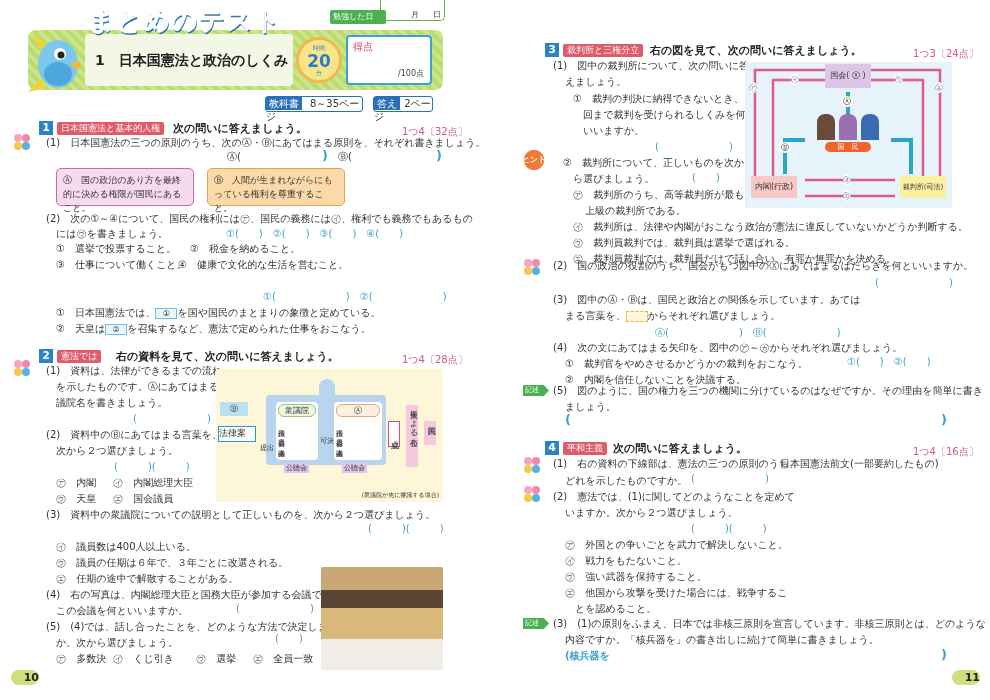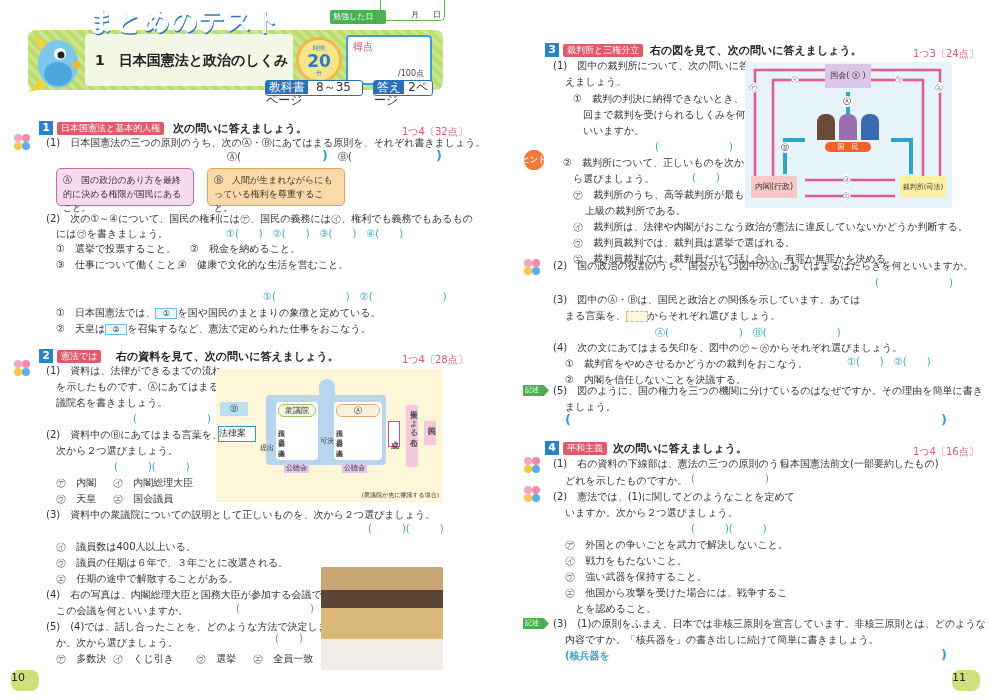--- a/index.html
+++ b/index.html
@@ -19,35 +19,35 @@
 .timer{left:296px;top:37px;width:46px;height:46px;border-radius:50%;background:#f8e58a;border:3px solid #f0b84a;text-align:center}
 .timer .lbl{font-size:6px;color:#2a7fc4;display:block;margin-top:4px}
 .timer .num{font-size:17px;font-weight:bold;color:#2a7fc4;display:block;line-height:16px}
 .timer .unit{font-size:6px;color:#2a7fc4;display:block}
 .score{left:346px;top:35px;width:86px;height:50px;background:#fff;border:2px solid #3aa0df;border-radius:4px}
 .score .lbl{position:absolute;left:5px;top:3px;font-size:10px;color:#d4405a}
 .score .val{position:absolute;right:6px;bottom:4px;font-size:8px;color:#444}
 .study{left:381px;top:0;width:64px;height:14px;background:#4caf50;color:#fff;font-size:8px;line-height:14px;padding-left:3px;border-radius:2px}
 .date-box{left:380px;top:-2px;width:65px;height:23px;border:1.5px solid #6ab04c;border-top:none;border-radius:0 0 5px 5px}
 .date-box span{position:absolute;top:11px;font-size:8px;color:#444}
-.ref{top:80px;height:16px;border:1.5px solid #2a70b8;border-radius:3px;font-size:12px;line-height:13px;background:#fff}
+.ref{top:96px;height:16px;border:1.5px solid #2a70b8;border-radius:3px;font-size:10px;line-height:13px;background:#fff}
 .ref b{display:inline-block;background:#2a70b8;color:#fff;padding:0 3px;height:13px;font-weight:normal}
 .ref span{padding:0 8px}
 
 .sec-num{width:14px;height:14px;background:#2a82c8;color:#fff;font-weight:bold;font-size:11px;text-align:center;line-height:14px}
 .sec-tag{height:13px;background:#e05a6a;color:#fff;font-size:9px;line-height:13px;padding:0 4px;border-radius:2px}
 .sec-q{font-size:11px;font-weight:bold;color:#222}
 .pts{font-size:10px;color:#d05a78}
 .flower{width:20px;height:20px}
 .note-a{left:56px;top:168px;width:138px;height:38px;background:#f6dbef;border:1.5px solid #c76aa8;border-radius:5px;padding:4px 6px;font-size:9px;line-height:14px}
 .note-b{left:207px;top:168px;width:138px;height:38px;background:#fcd9a8;border:1.5px solid #e5a350;border-radius:5px;padding:4px 6px;font-size:9px;line-height:14px}
 .blank{display:inline-block;width:22px;height:11px;border:1px solid #6bbfe0;vertical-align:middle;background:#eaf6fb}
 .diagram-bg{background:#fdf6d8}
 .photo{left:321px;top:567px;width:122px;height:103px;background:linear-gradient(#c9a673 0 22%,#5b4636 22% 40%,#d9b87a 40% 70%,#f0ece6 70%);border-radius:2px;overflow:hidden}
-.pagenum{width:28px;height:21px;background:#cde07d;border-radius:8px;font-size:11px;font-weight:normal;text-align:left;line-height:15px;color:#222}
+.pagenum{width:28px;height:15px;background:#cde07d;border-radius:8px;font-size:11px;font-weight:bold;text-align:right;line-height:15px;color:#222}
 .kijutsu{width:26px;height:11px;background:#4caf50;color:#fff;font-size:7px;line-height:11px;padding-left:2px;clip-path:polygon(0 0,80% 0,100% 50%,80% 100%,0 100%)}
 .green-note{left:775px;top:468px;width:170px;height:105px;background:#e7f3d4;border:1.5px solid #7fbf5a;border-radius:6px;padding:4px 6px;font-size:9px;line-height:15.5px;white-space:normal}
 .ul{text-decoration:underline;text-decoration-color:#e04a4a}
 .hint{width:26px;height:24px;background:radial-gradient(circle,#f07a3a 55%,transparent 60%);color:#fff;font-size:8px;font-weight:bold;text-align:center;line-height:24px}
 </style>
 </head>
 <body>
 
 <div class="page" id="left">
 

